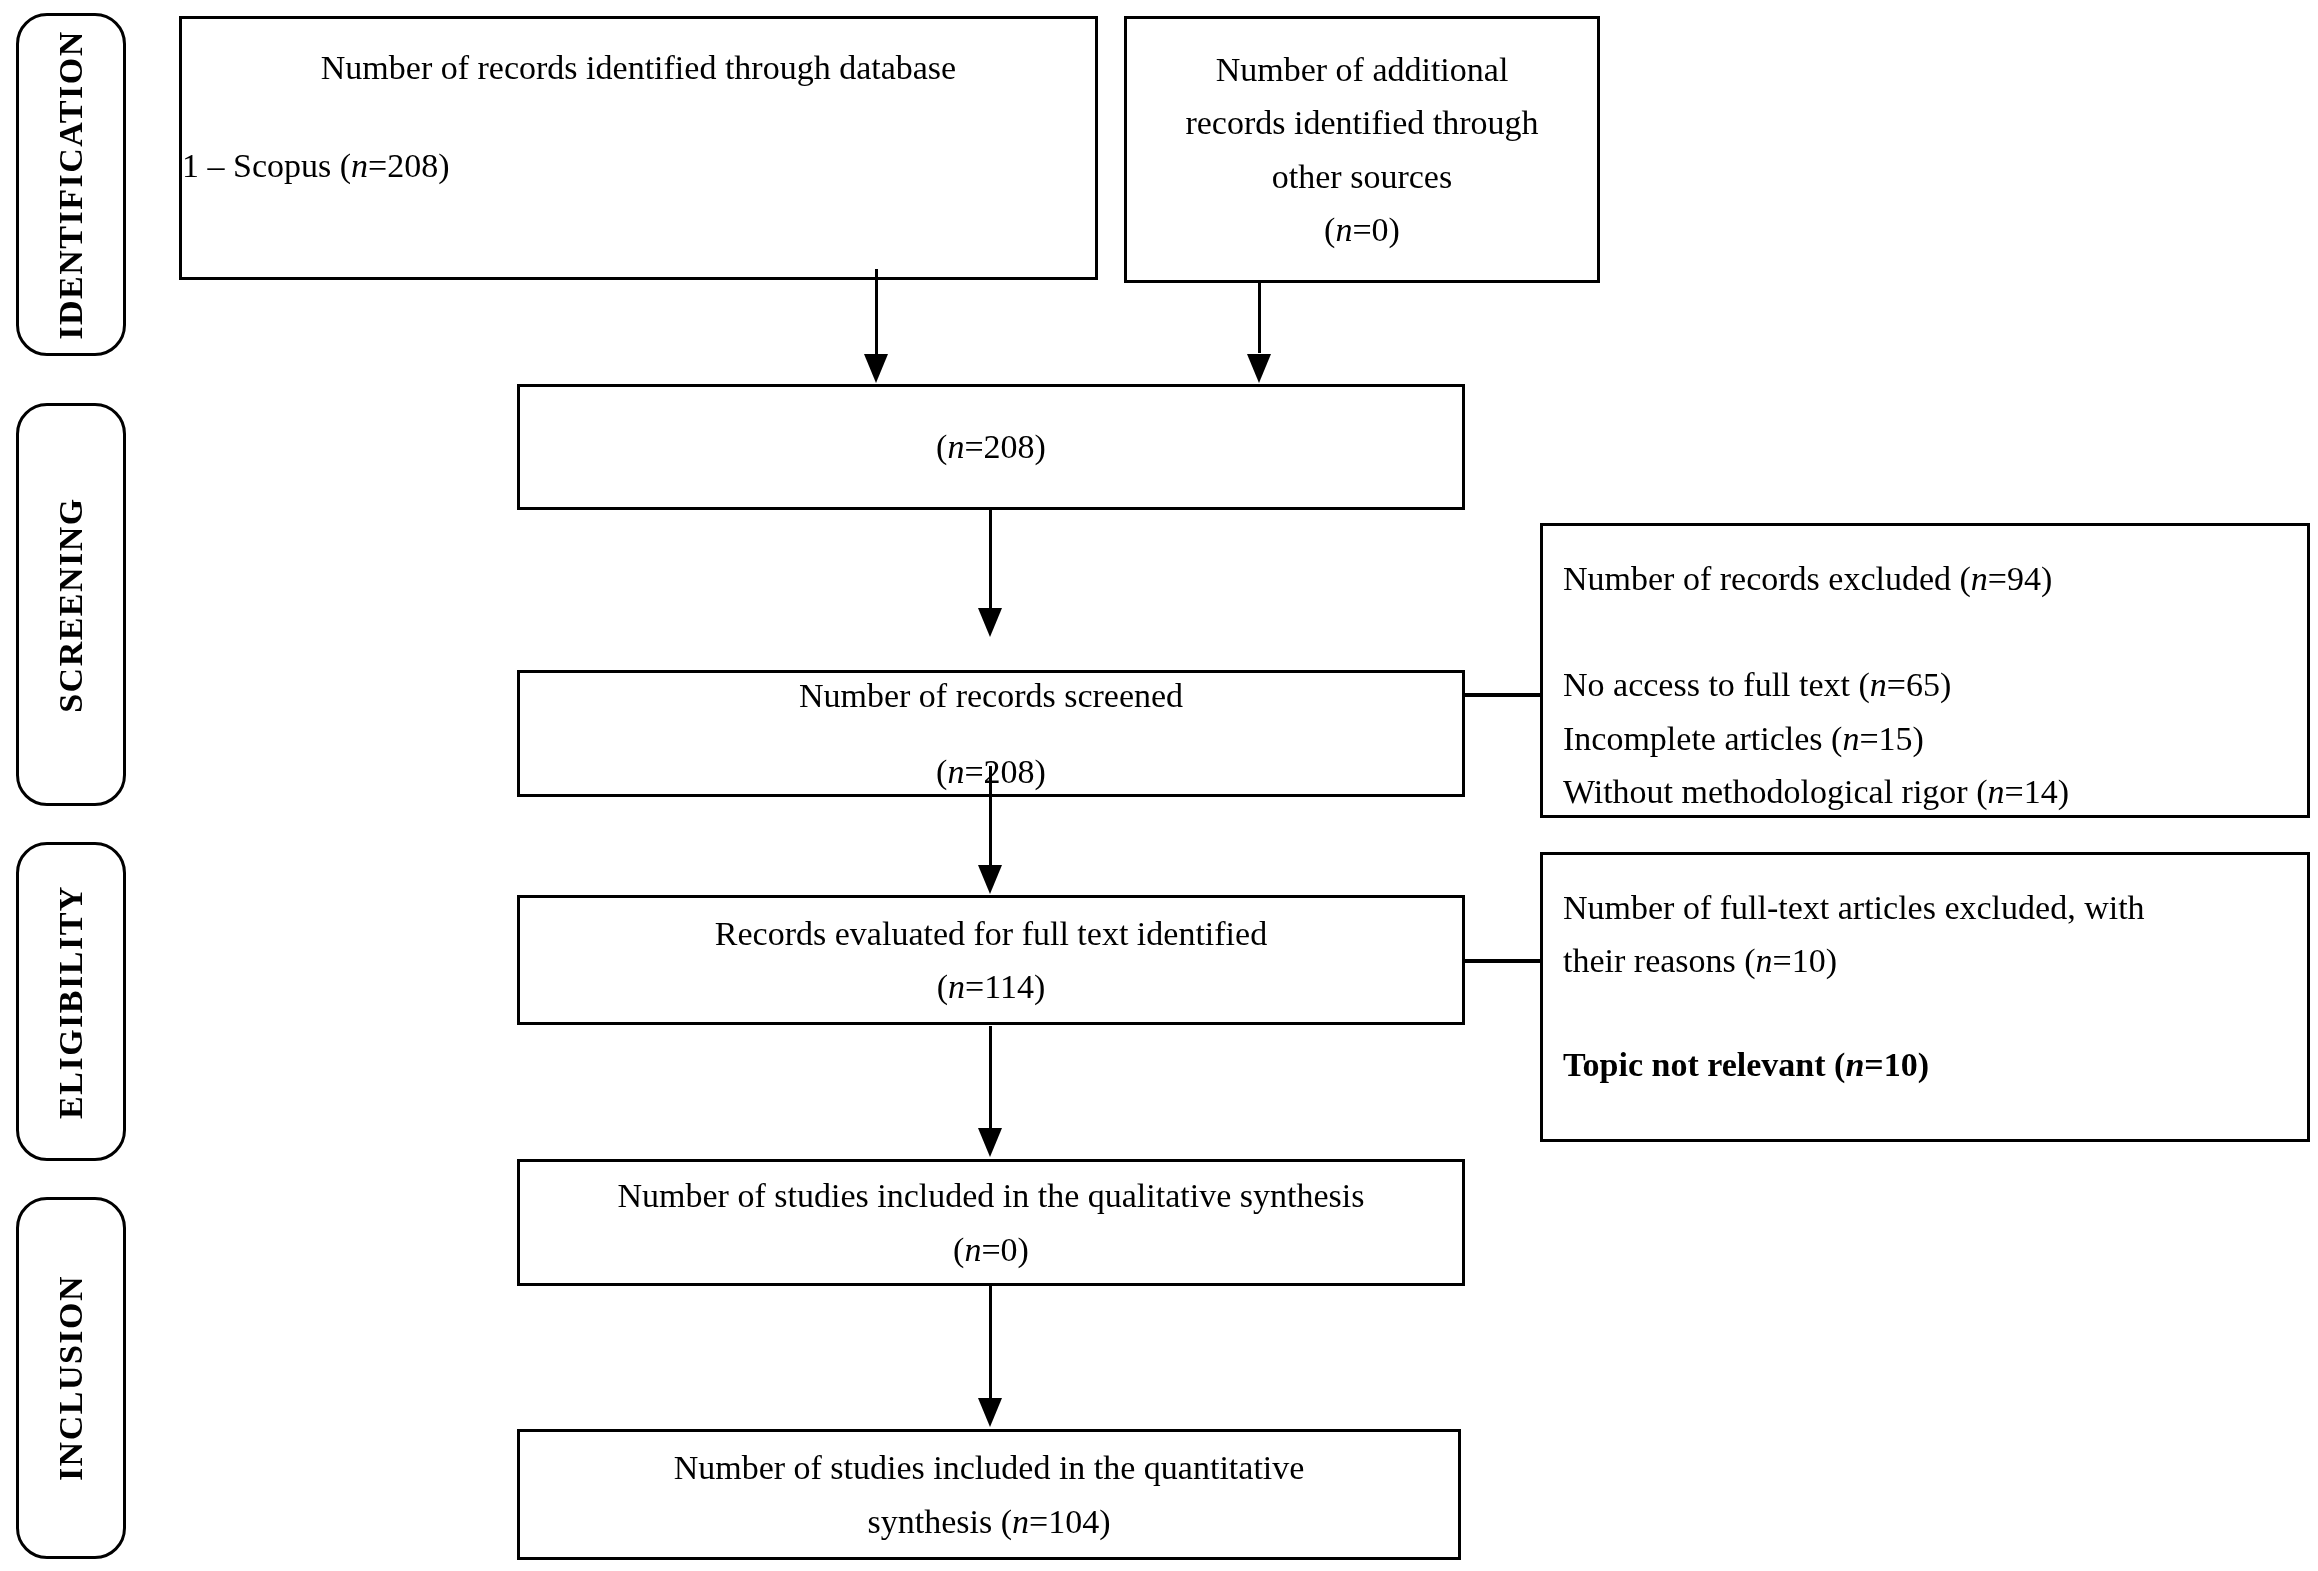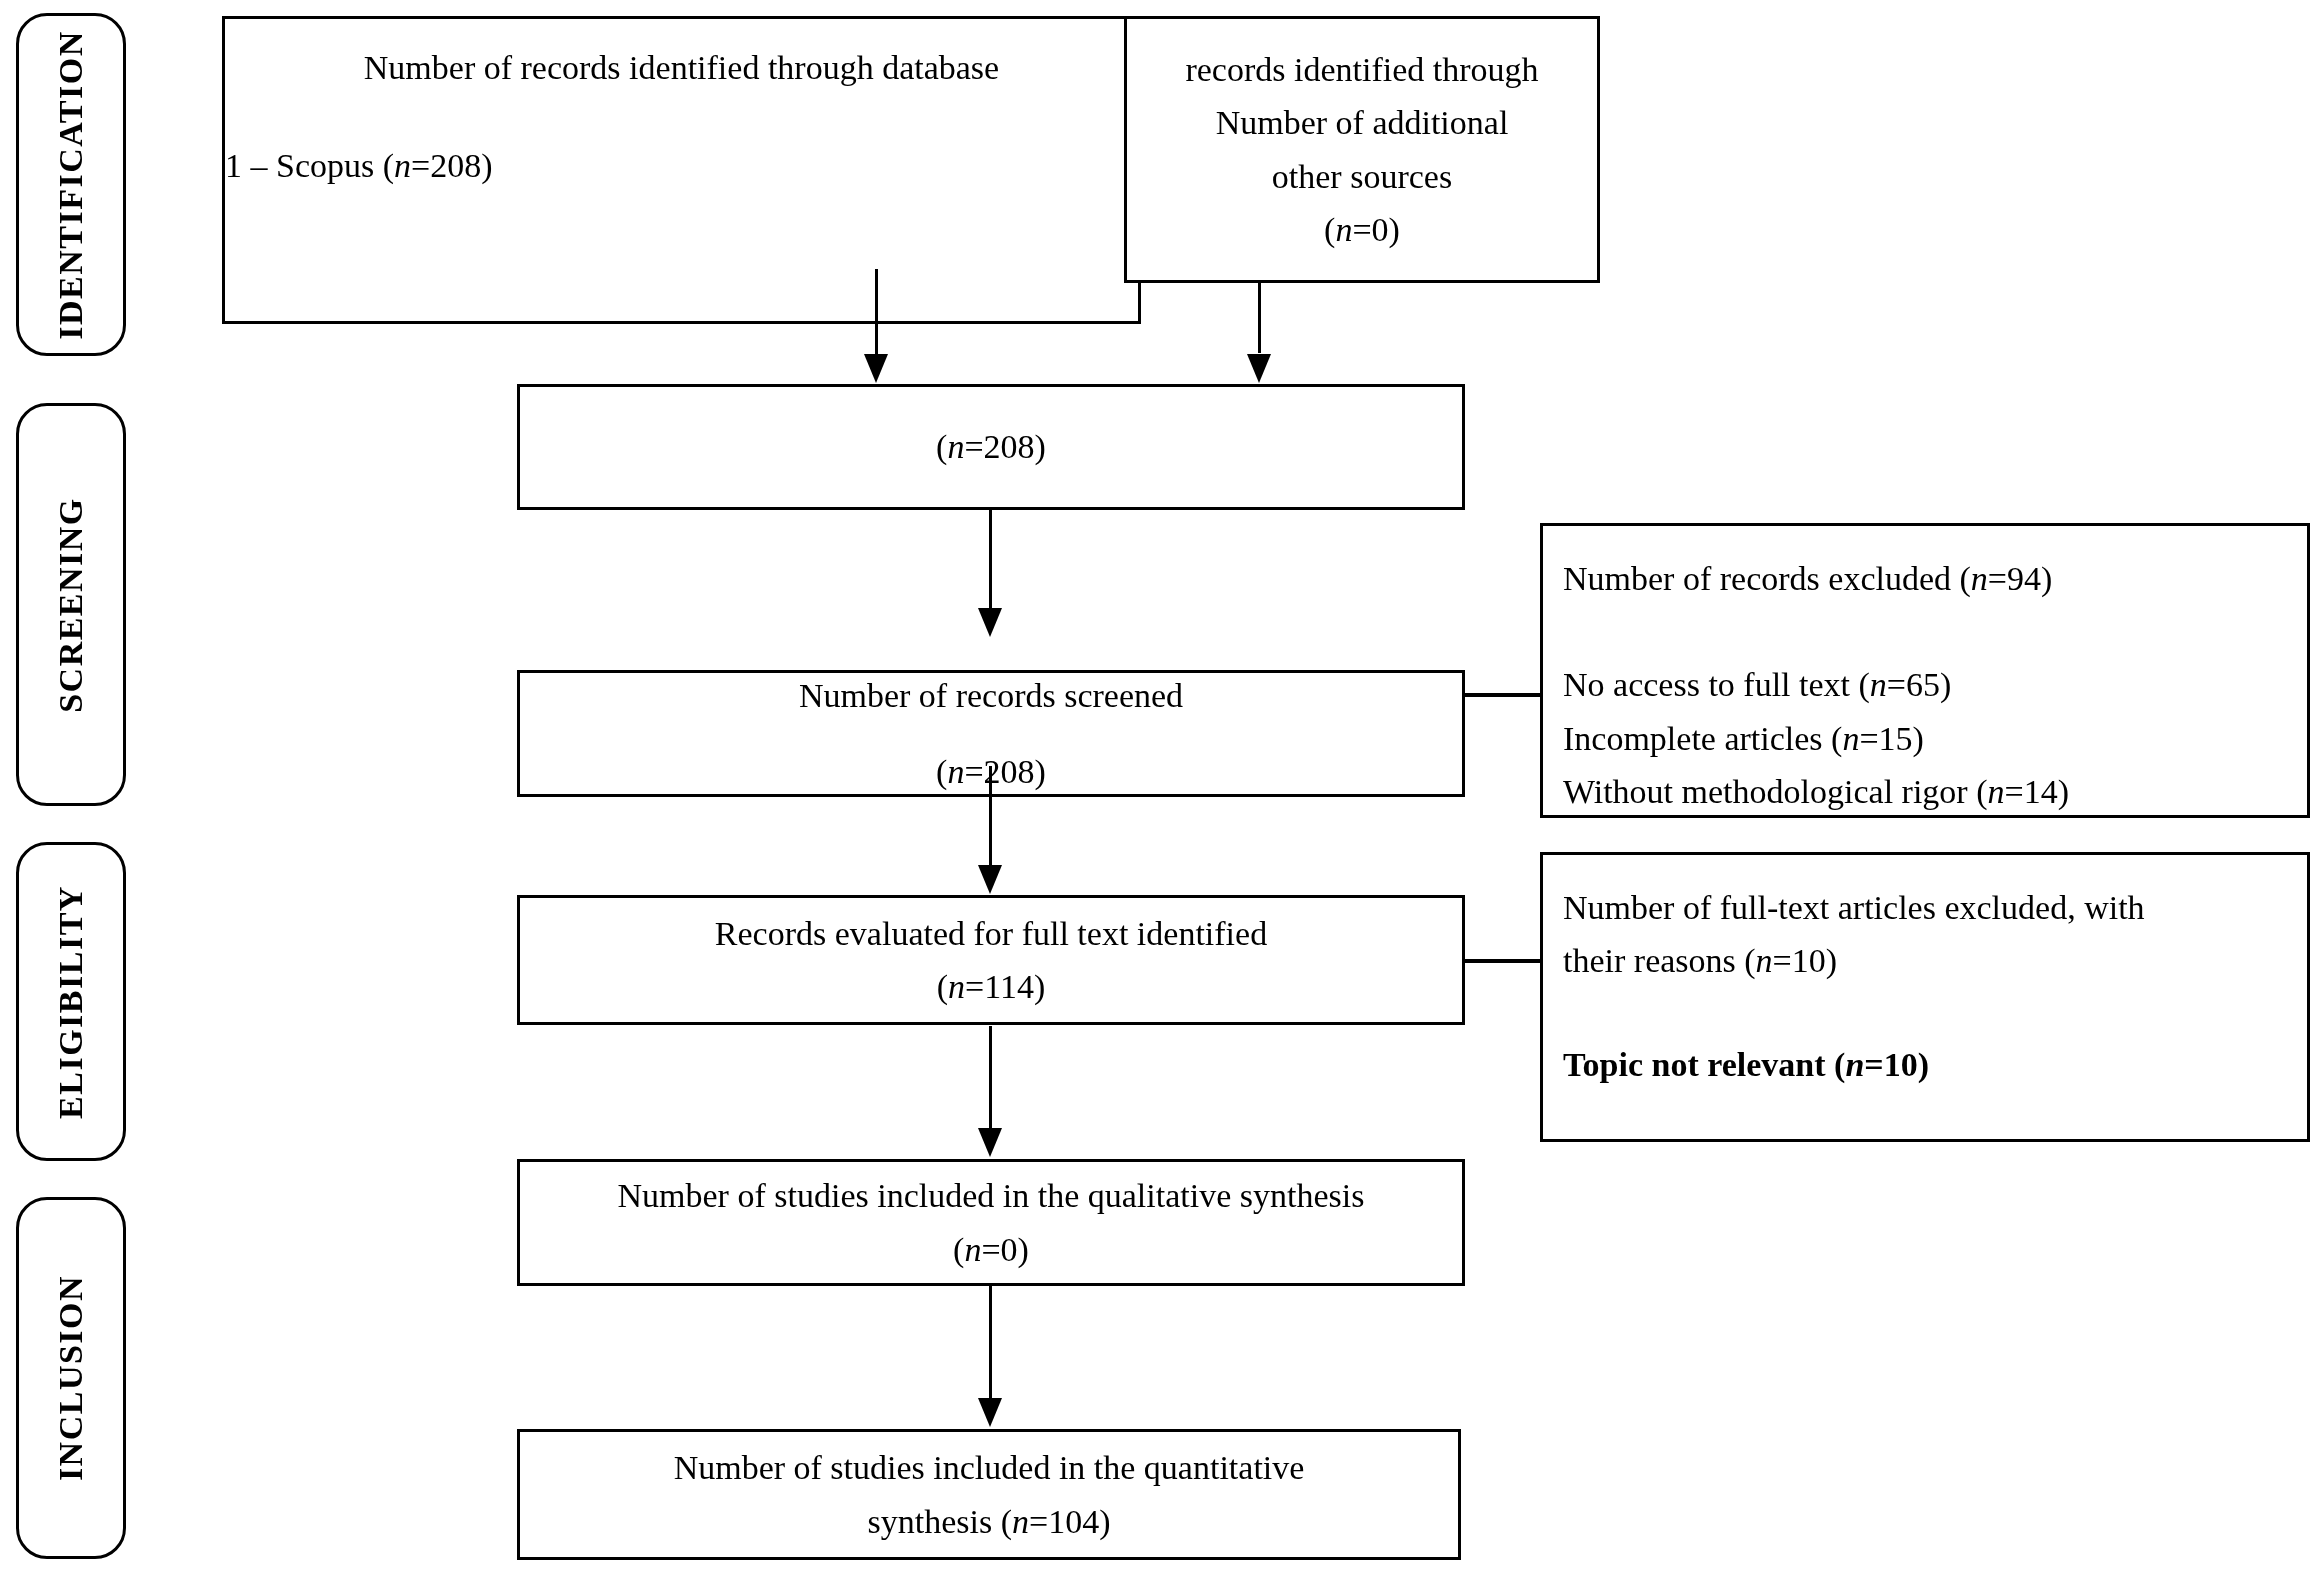--- a/index.html
+++ b/index.html
@@ -65,28 +65,28 @@
   <div class="stage" style="left:16px; top:403px; width:110px; height:403px;">
     <span class="vtext">SCREENING</span>
   </div>
   <div class="stage" style="left:16px; top:842px; width:110px; height:319px;">
     <span class="vtext">ELIGIBILITY</span>
   </div>
   <div class="stage" style="left:16px; top:1197px; width:110px; height:362px;">
     <span class="vtext">INCLUSION</span>
   </div>
 
-  <div class="fbox idbox" style="left:179px; top:16px; width:919px; height:308px;margin-left:43px;">
+  <div class="fbox idbox" style="left:179px; top:16px; width:919px; height:264px;">
     <div>Number of records identified through database</div>
     <div class="src">1 – Scopus (<i>n</i>=208)</div>
   </div>
 
   <div class="fbox center" style="left:1124px; top:16px; width:476px; height:267px;">
+    <div>Number of additional</div>
     <div>records identified through</div>
-    <div>Number of additional</div>
     <div>other sources</div>
     <div>(<i>n</i>=0)</div>
   </div>
 
   <div class="vline" style="left:875px; top:269px; height:85px;"></div>
   <div class="ahead" style="left:864px; top:354px;"></div>
 
   <div class="vline" style="left:1258px; top:283px; height:70px;"></div>
   <div class="ahead" style="left:1247px; top:354px;"></div>
 

